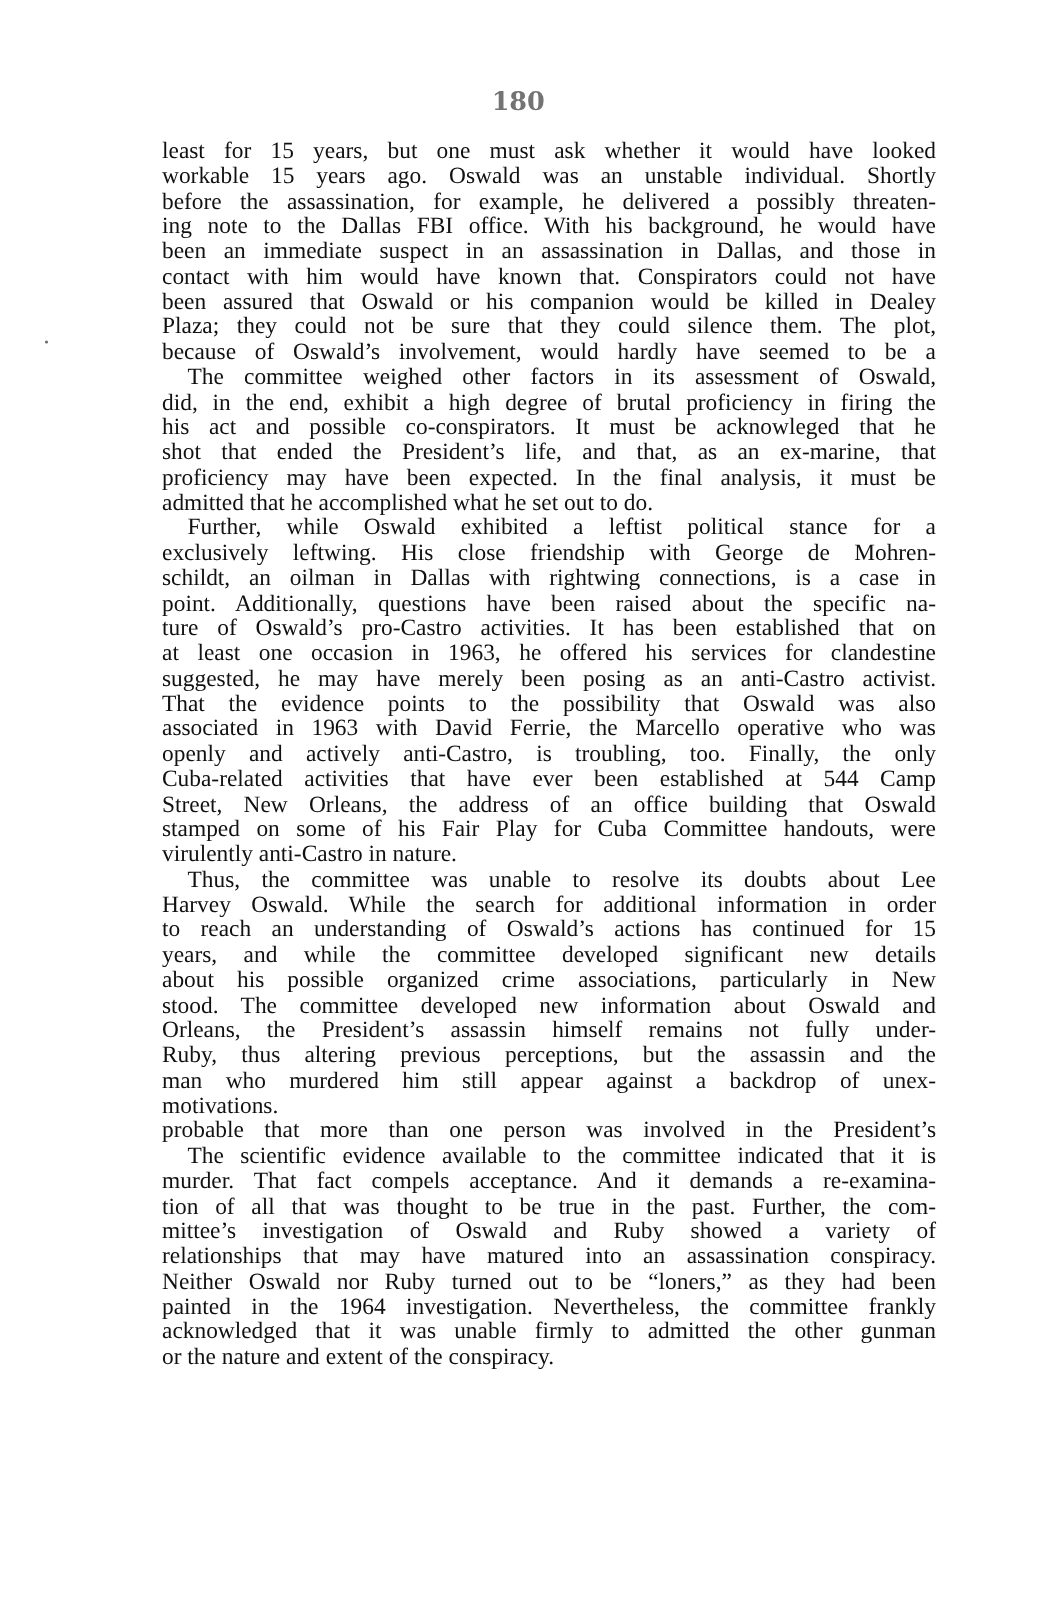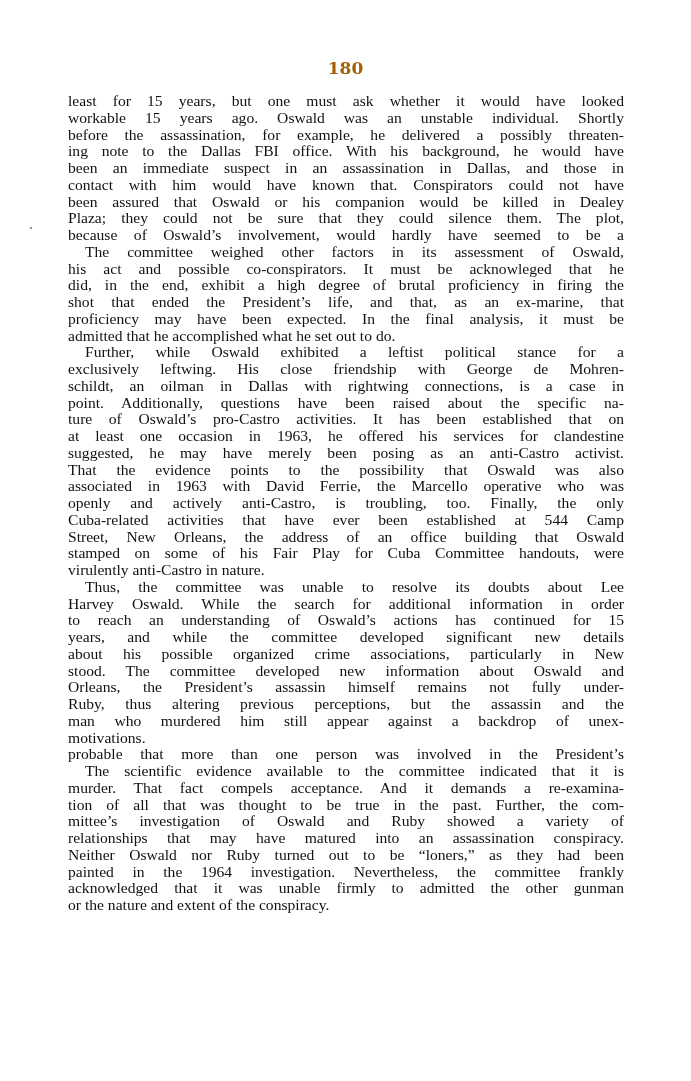--- a/index.html
+++ b/index.html
@@ -1,36 +1,37 @@
 <!DOCTYPE html>
 <html><head>
 <meta charset="utf-8">
 <style>
   html, body { margin: 0; padding: 0; background: #ffffff; }
   body { width: 691px; height: 1081px; position: relative; overflow: hidden; }
   .page-number {
     position: absolute; left: 0; width: 691px; top: 58px;
     text-align: center;
     font-family: "DejaVu Serif", "Liberation Serif", serif;
-    font-weight: bold; font-size: 17px; color: #a16207;
+    font-weight: bold; font-size: 17px; color: #737373;
     padding-left: 0px;
   }
   .stray-mark {
     position: absolute; left: 30px; top: 227px;
     width: 2px; height: 2px; background: #666; border-radius: 1px;
   }
   .body-text {
     position: absolute; left: 68px; top: 93px; width: 556px;
     font-family: "Liberation Serif", "DejaVu Serif", serif;
     font-size: 15.6px; line-height: 16.75px; color: #111;
   }
   .line {
     display: block; white-space: nowrap;
     text-align: justify; text-align-last: justify;
     height: 16.75px;
+    margin-left: 40px;
   }
   .line.last { text-align-last: left; }
   .line.indent { padding-left: 17px; }
 </style>
 </head>
 <body>
 
 <div class="page-number">180</div>
 <div class="stray-mark"></div>
 <div class="body-text" id="body-text">
@@ -40,22 +41,22 @@
       <span class="line">before the assassination, for example, he delivered a possibly threaten-</span>
       <span class="line">ing note to the Dallas FBI office. With his background, he would have</span>
       <span class="line">been an immediate suspect in an assassination in Dallas, and those in</span>
       <span class="line">contact with him would have known that. Conspirators could not have</span>
       <span class="line">been assured that Oswald or his companion would be killed in Dealey</span>
       <span class="line">Plaza; they could not be sure that they could silence them. The plot,</span>
       <span class="line">because of Oswald’s involvement, would hardly have seemed to be a</span>
     </div>
     <div>
       <span class="line indent">The committee weighed other factors in its assessment of Oswald,</span>
+      <span class="line">did, in the end, exhibit a high degree of brutal proficiency in firing the</span>
       <span class="line">his act and possible co-conspirators. It must be acknowleged that he</span>
-      <span class="line">did, in the end, exhibit a high degree of brutal proficiency in firing the</span>
       <span class="line">shot that ended the President’s life, and that, as an ex-marine, that</span>
       <span class="line">proficiency may have been expected. In the final analysis, it must be</span>
       <span class="line last">admitted that he accomplished what he set out to do.</span>
     </div>
     <div>
       <span class="line indent">Further, while Oswald exhibited a leftist political stance for a</span>
       <span class="line">exclusively leftwing. His close friendship with George de Mohren-</span>
       <span class="line">schildt, an oilman in Dallas with rightwing connections, is a case in</span>
       <span class="line">point. Additionally, questions have been raised about the specific na-</span>
       <span class="line">ture of Oswald’s pro-Castro activities. It has been established that on</span>

